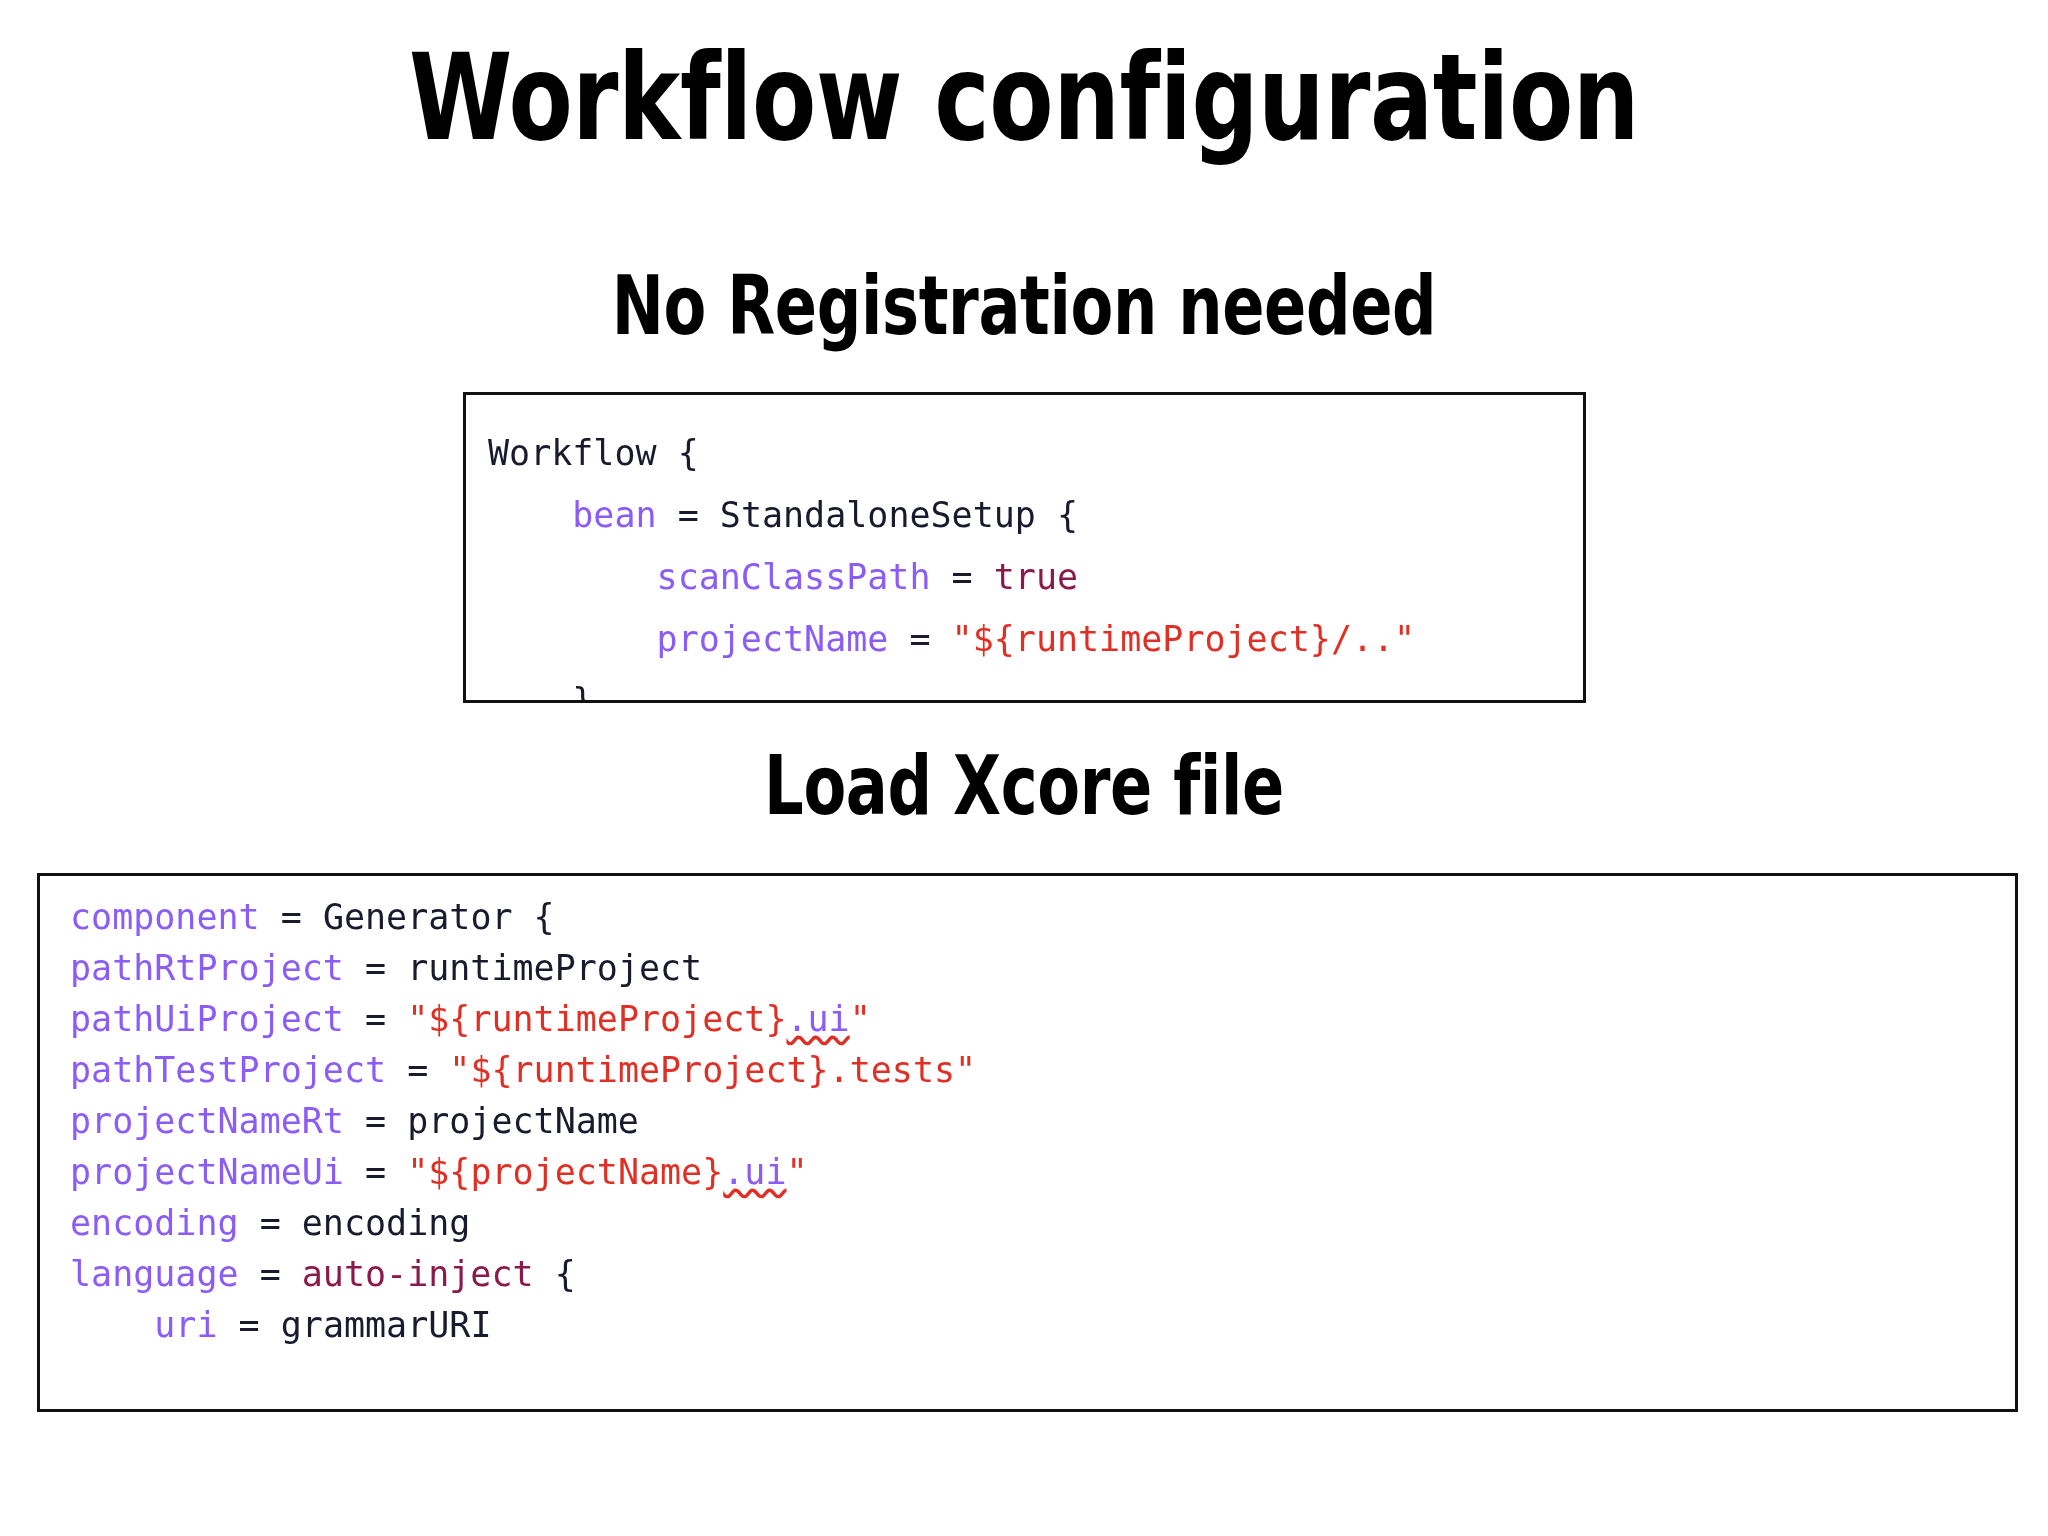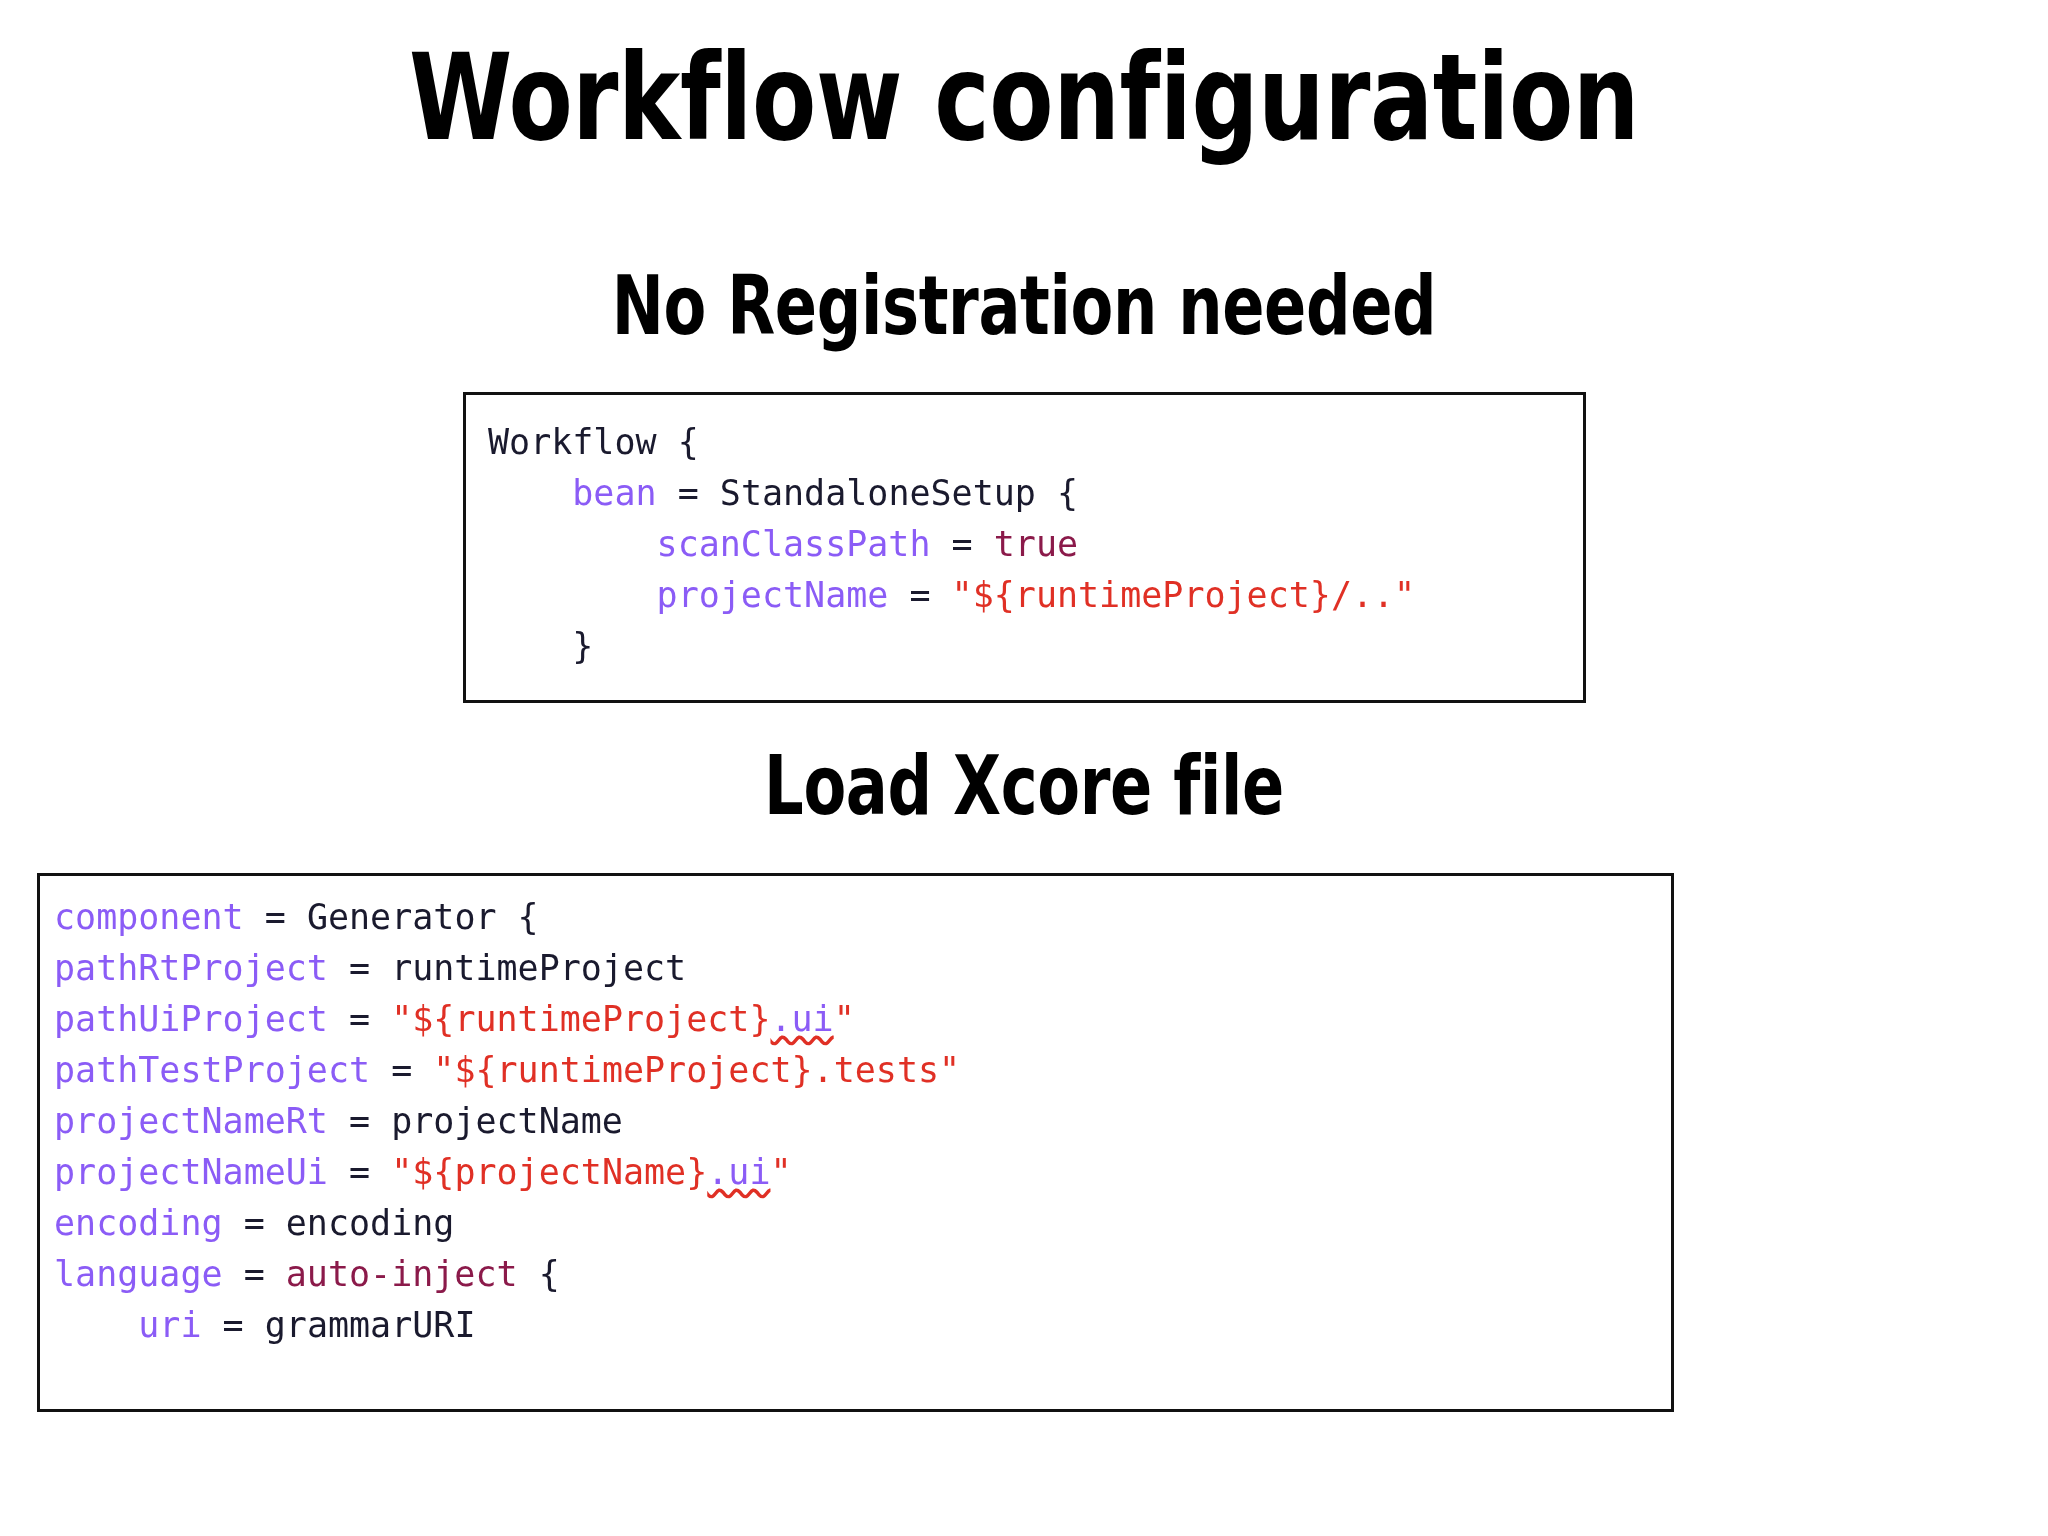--- a/index.html
+++ b/index.html
@@ -61,32 +61,33 @@
   #workflow-box {
     left: 463px;
     top: 392px;
     width: 1123px;
     height: 311px;
     padding: 22px 0 0 22px;
   }
   #generator-box {
     left: 37px;
     top: 873px;
-    width: 1637px;
+    width: 1981px;
     height: 539px;
-    padding: 16px 0 0 14px;
+    padding: 16px 0 0 30px;
   }
 
   .code-line {
     white-space: pre;
     color: #1a1a2e;
   }
   #workflow-box .code-line {
     font-size: 35px;
     line-height: 51px;
+    margin-top: 11px;
   }
   #generator-box .code-line {
     font-size: 35px;
     line-height: 51px;
   }
 
   
   .tok-key     { color: #8b5cf6; }      
   .tok-plain   { color: #1a1a2e; }      
   .tok-kw      { color: #8b1a4a; }      

